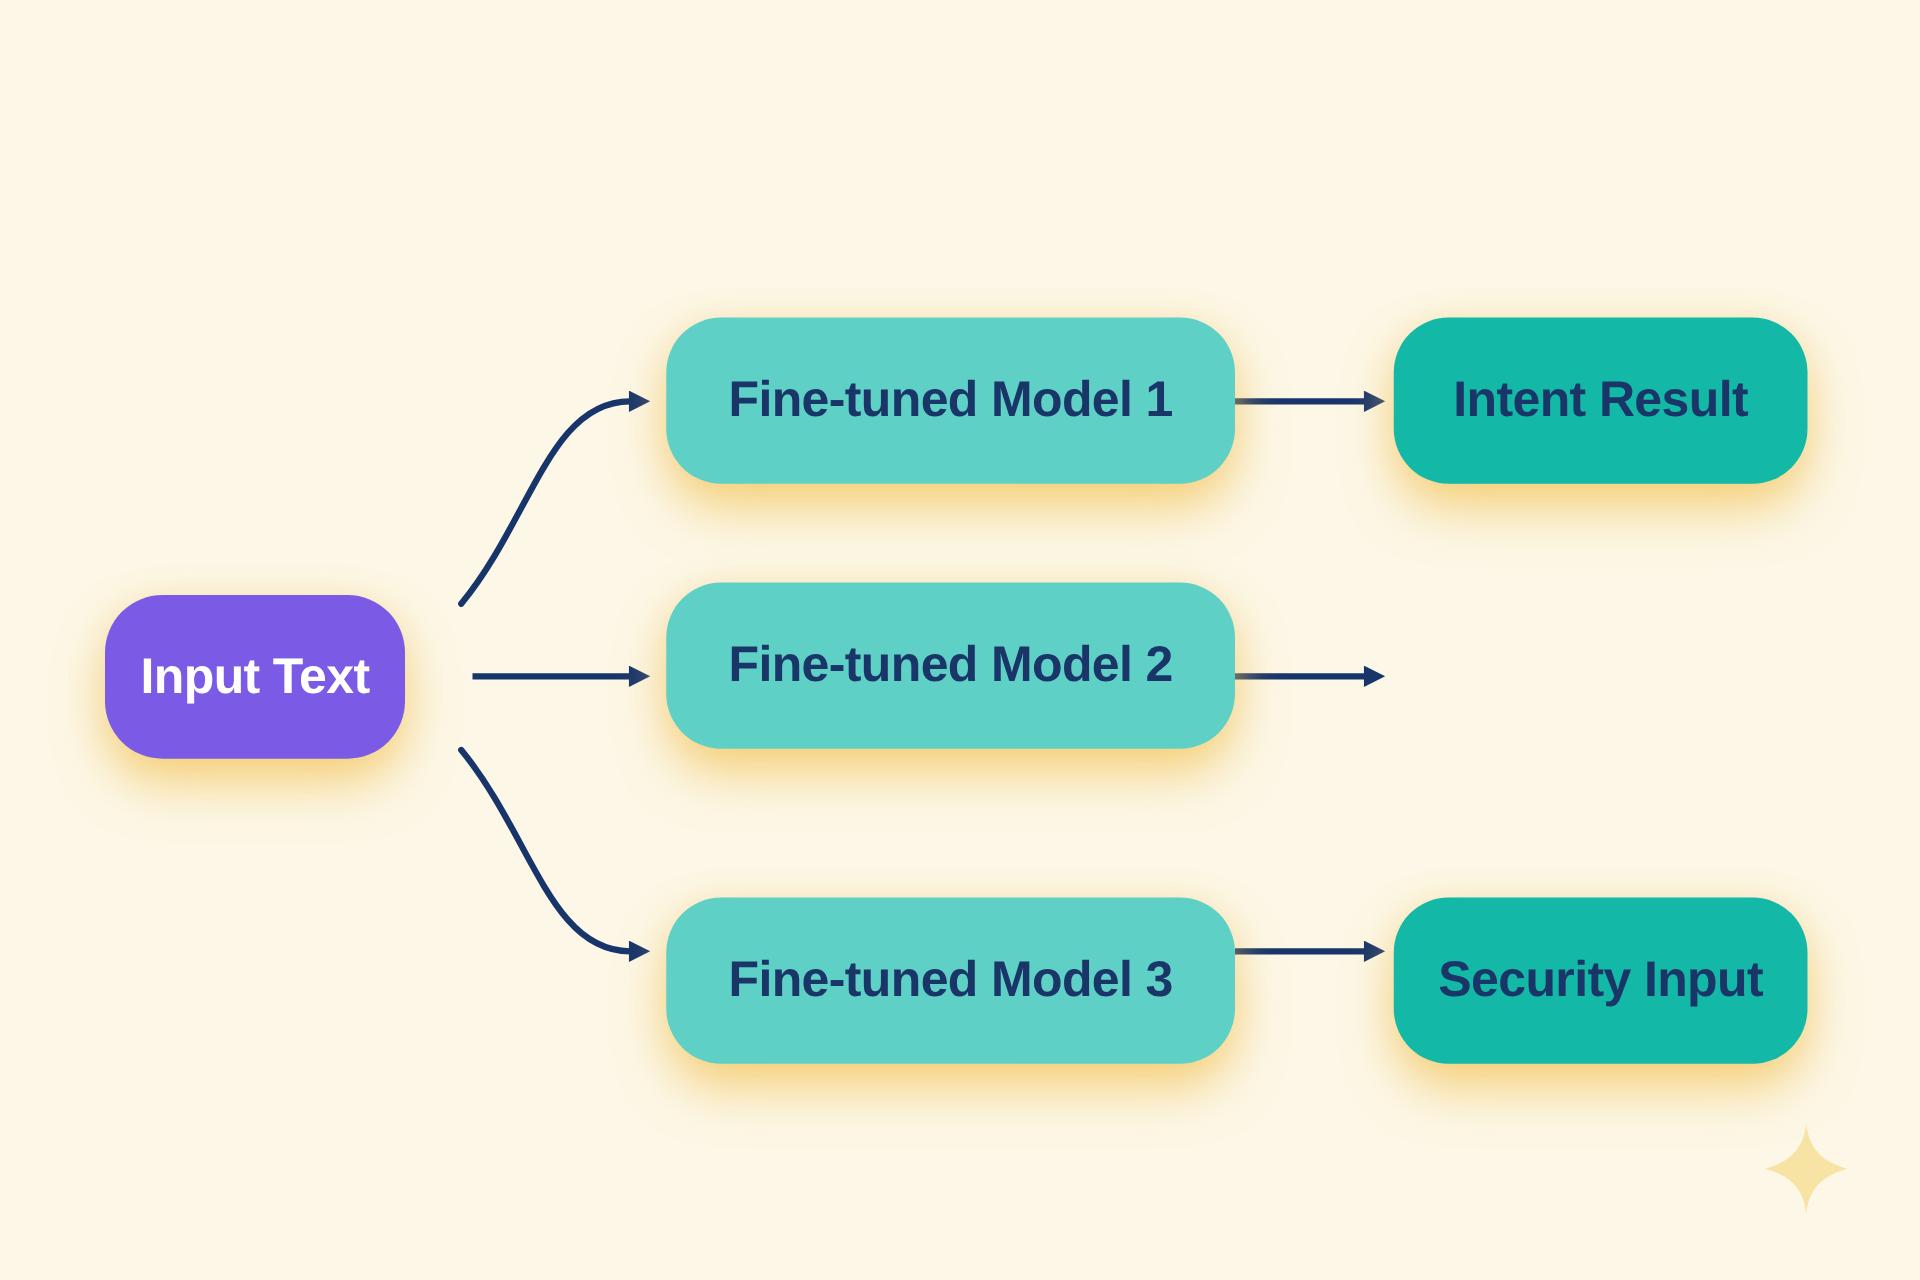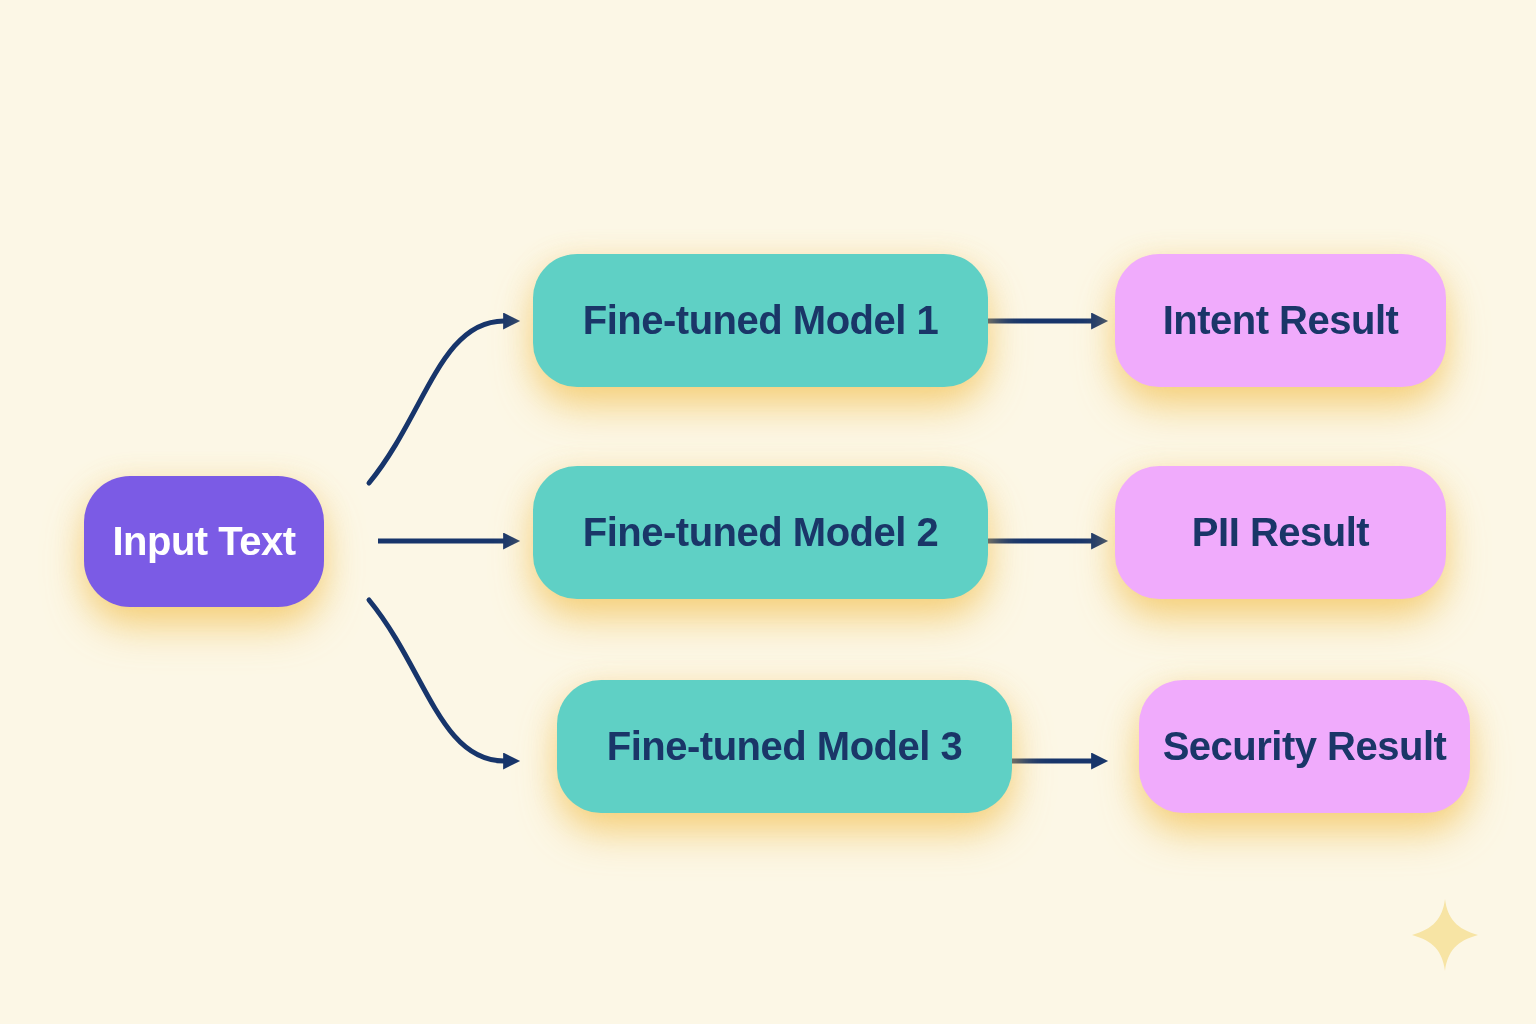--- a/index.html
+++ b/index.html
@@ -39,26 +39,26 @@
   }
   .node-model {
     left: 533px;
     width: 455px; height: 133px;
     background: #5FD0C5;
     color: #1A3668;
   }
   .node-result {
     left: 1115px;
     width: 331px; height: 133px;
-    background: #f0abfc;
+    background: #14b8a6;
     color: #1A3668;
   }
   .row-1 { top: 254px; }
   .row-2 { top: 466px; }
-  .row-3 { top: 680px; margin-left: 24px; }
+  .row-3 { top: 718px; }
   .sparkle {
     position: absolute;
     left: 1412px; top: 898px;
     width: 66px; height: 74px;
   }
 </style>
 </head>
 <body>
 
 <div class="canvas">
@@ -87,24 +87,21 @@
   <div class="node node-model row-2">
     <span>Fine-tuned Model 2</span>
   </div>
   <div class="node node-model row-3">
     <span>Fine-tuned Model 3</span>
   </div>
 
   <div class="node node-result row-1">
     <span>Intent Result</span>
   </div>
-  <div class="node node-result row-2">
-    <span>PII Result</span>
-  </div>
   <div class="node node-result row-3">
-    <span>Security Result</span>
+    <span>Security Input</span>
   </div>
 
   <svg class="sparkle" viewBox="0 0 68 74">
     <path d="M34 0 C36.5 20 46 31 68 37 C46 43 36.5 54 34 74 C31.5 54 22 43 0 37 C22 31 31.5 20 34 0 Z" fill="#F7E4A4"></path>
   </svg>
 
 </div>
 
 </body></html>

